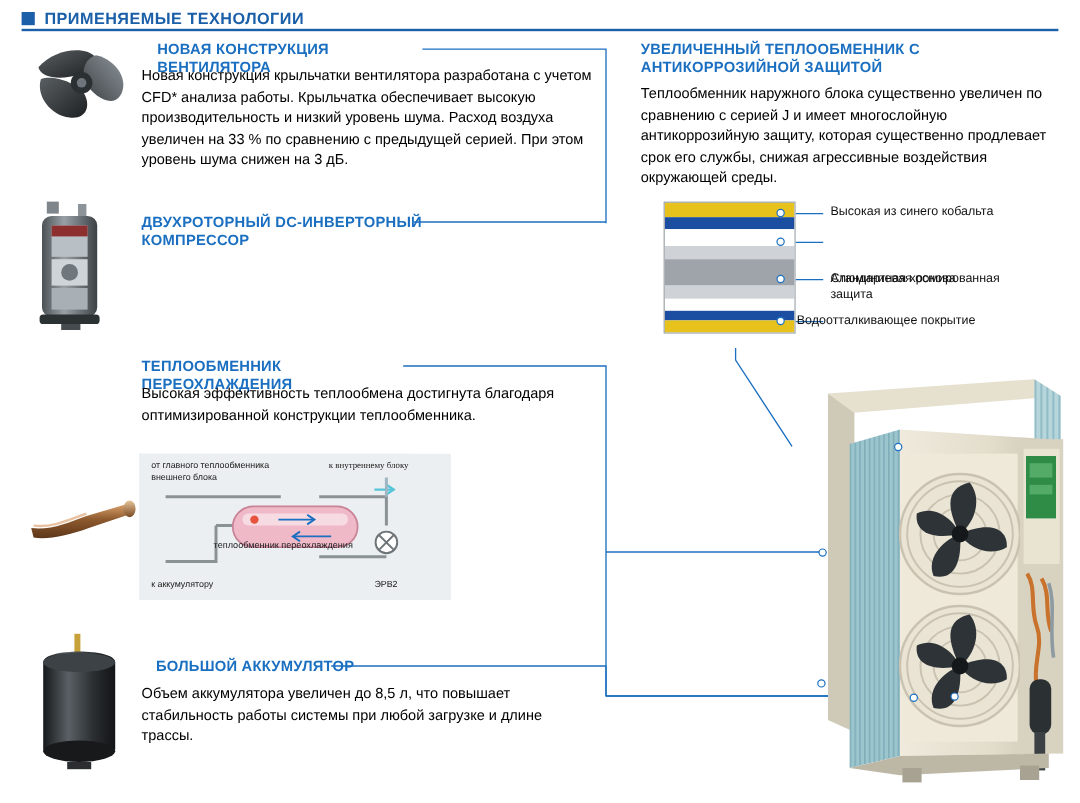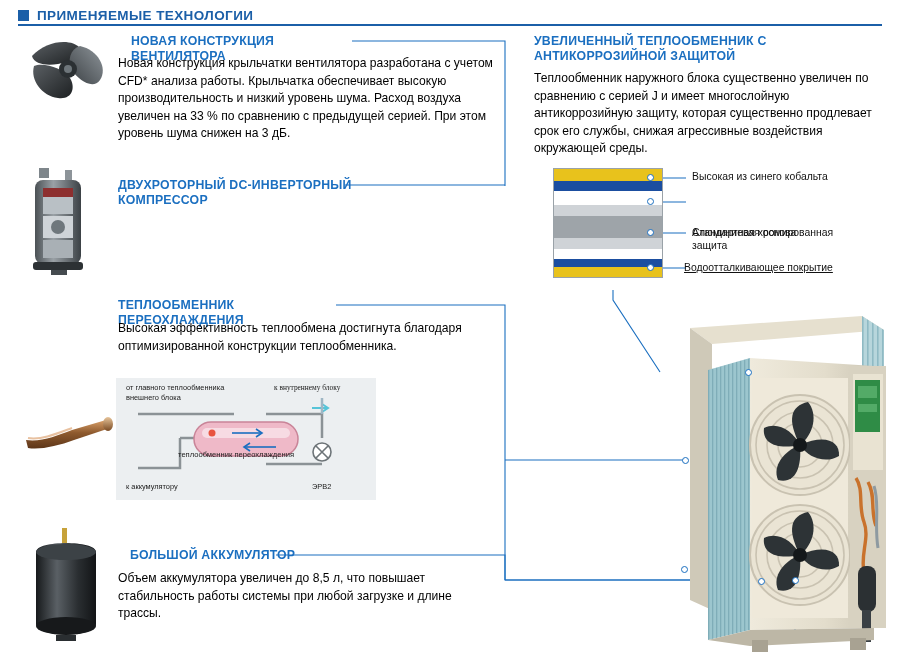--- a/index.html
+++ b/index.html
@@ -312,21 +312,21 @@
   </div>
 
   <div class="dot" style="left:647px; top:174px;"></div>
   <div class="dot" style="left:647px; top:198px;"></div>
   <div class="dot" style="left:647px; top:229px;"></div>
   <div class="dot" style="left:647px; top:264px;"></div>
 
   <div class="callout-lbl" style="left:692px; top:170px;">Высокая из синего кобальта</div>
   <div class="callout-lbl" style="left:692px; top:194px; width:165px; white-space:normal;margin-top:32px;">Стандартная хромированная защита</div>
   <div class="callout-lbl" style="left:692px; top:226px;">Алюминиевая основа</div>
-  <div class="callout-lbl" style="left:684px; top:261px;text-decoration:underline;">Водоотталкивающее покрытие</div>
+  <div class="callout-lbl" style="left:664px; top:261px;">Водоотталкивающее покрытие</div>
 
   <svg class="unit" viewBox="0 0 286 345">
     <defs>
       <linearGradient id="case" x1="0" y1="0" x2="1" y2="0">
         <stop offset="0%" stop-color="#efeadc"></stop>
         <stop offset="60%" stop-color="#e3ddcc"></stop>
         <stop offset="100%" stop-color="#cdc7b6"></stop>
       </linearGradient>
       <linearGradient id="coil" x1="0" y1="0" x2="1" y2="0">
         <stop offset="0%" stop-color="#a9cfd6"></stop>

